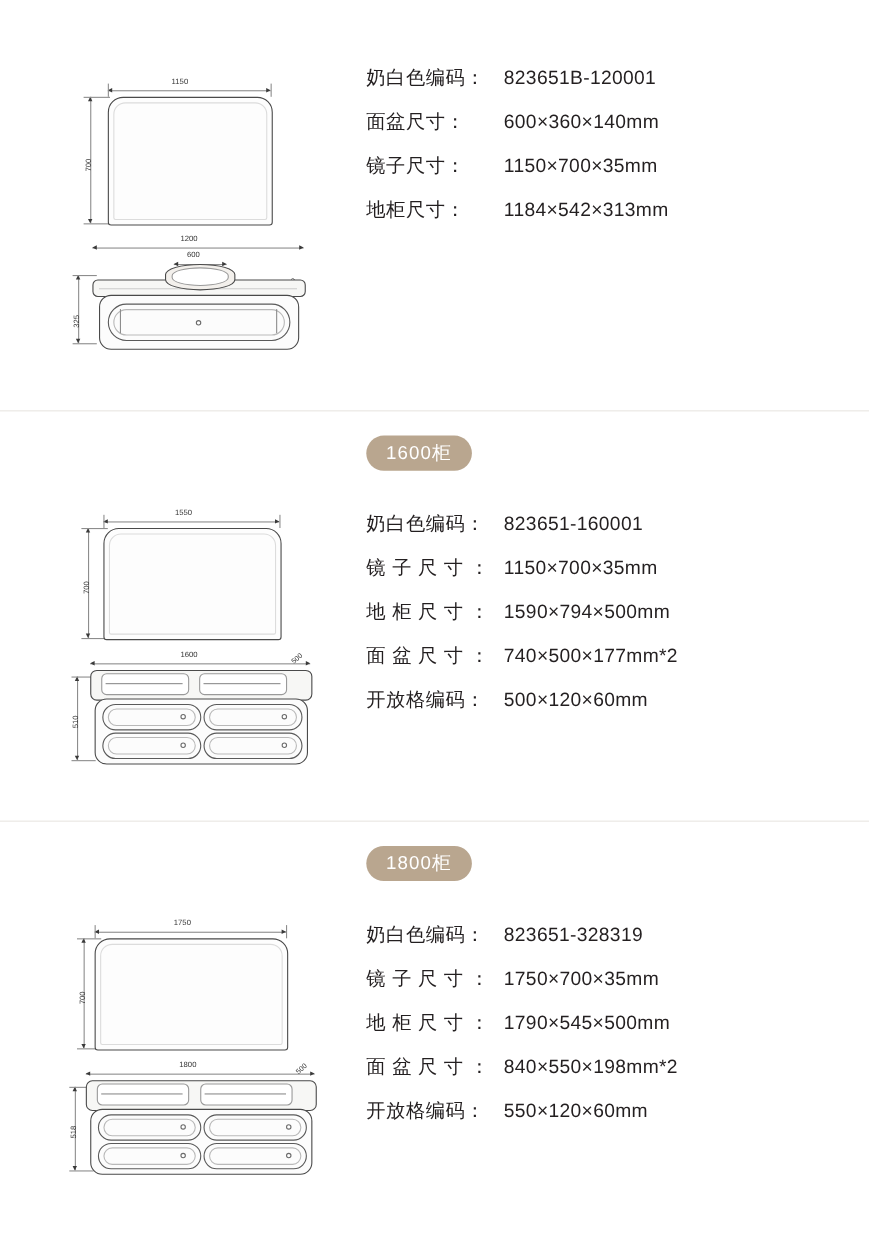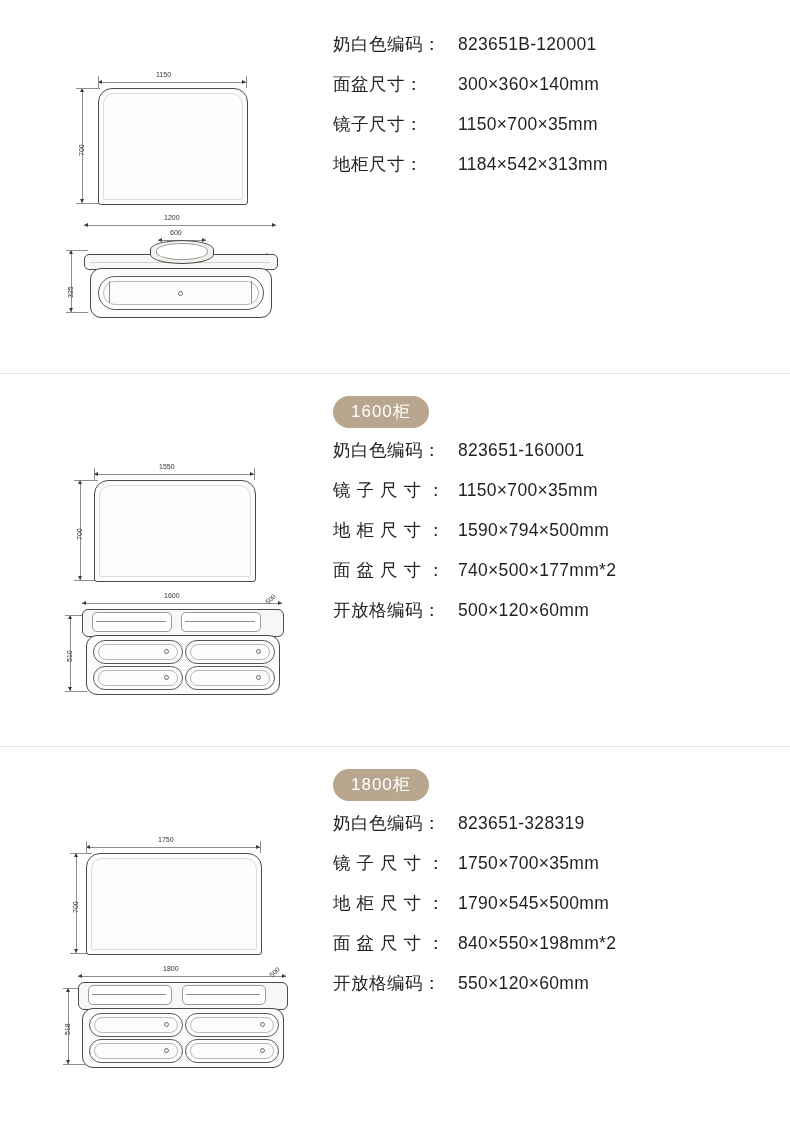--- a/index.html
+++ b/index.html
@@ -47,21 +47,21 @@
     background: #b9a68f;
     color: #ffffff;
     font-size: 17px;
     letter-spacing: 1px;
     padding: 7px 18px 8px 18px;
     border-radius: 16px;
     line-height: 1;
     font-family: "Liberation Sans", sans-serif;
   }
   .spec-list {
-    margin-top: 10px;
+    margin-top: 36px;
   }
   .spec-row {
     display: flex;
     align-items: baseline;
     margin-bottom: 16px;
     font-size: 17.5px;
     color: #231f20;
   }
   .spec-label {
     width: 125px;
@@ -231,21 +231,21 @@
     </div>
 
     <div class="specs">
       <div class="spec-list">
         <div class="spec-row">
           <span class="spec-label">奶白色编码：</span>
           <span class="spec-value">823651B-120001</span>
         </div>
         <div class="spec-row">
           <span class="spec-label">面盆尺寸：</span>
-          <span class="spec-value">300×360×140mm</span>
+          <span class="spec-value">600×360×140mm</span>
         </div>
         <div class="spec-row">
           <span class="spec-label">镜子尺寸：</span>
           <span class="spec-value">1150×700×35mm</span>
         </div>
         <div class="spec-row">
           <span class="spec-label">地柜尺寸：</span>
           <span class="spec-value">1184×542×313mm</span>
         </div>
       </div>

